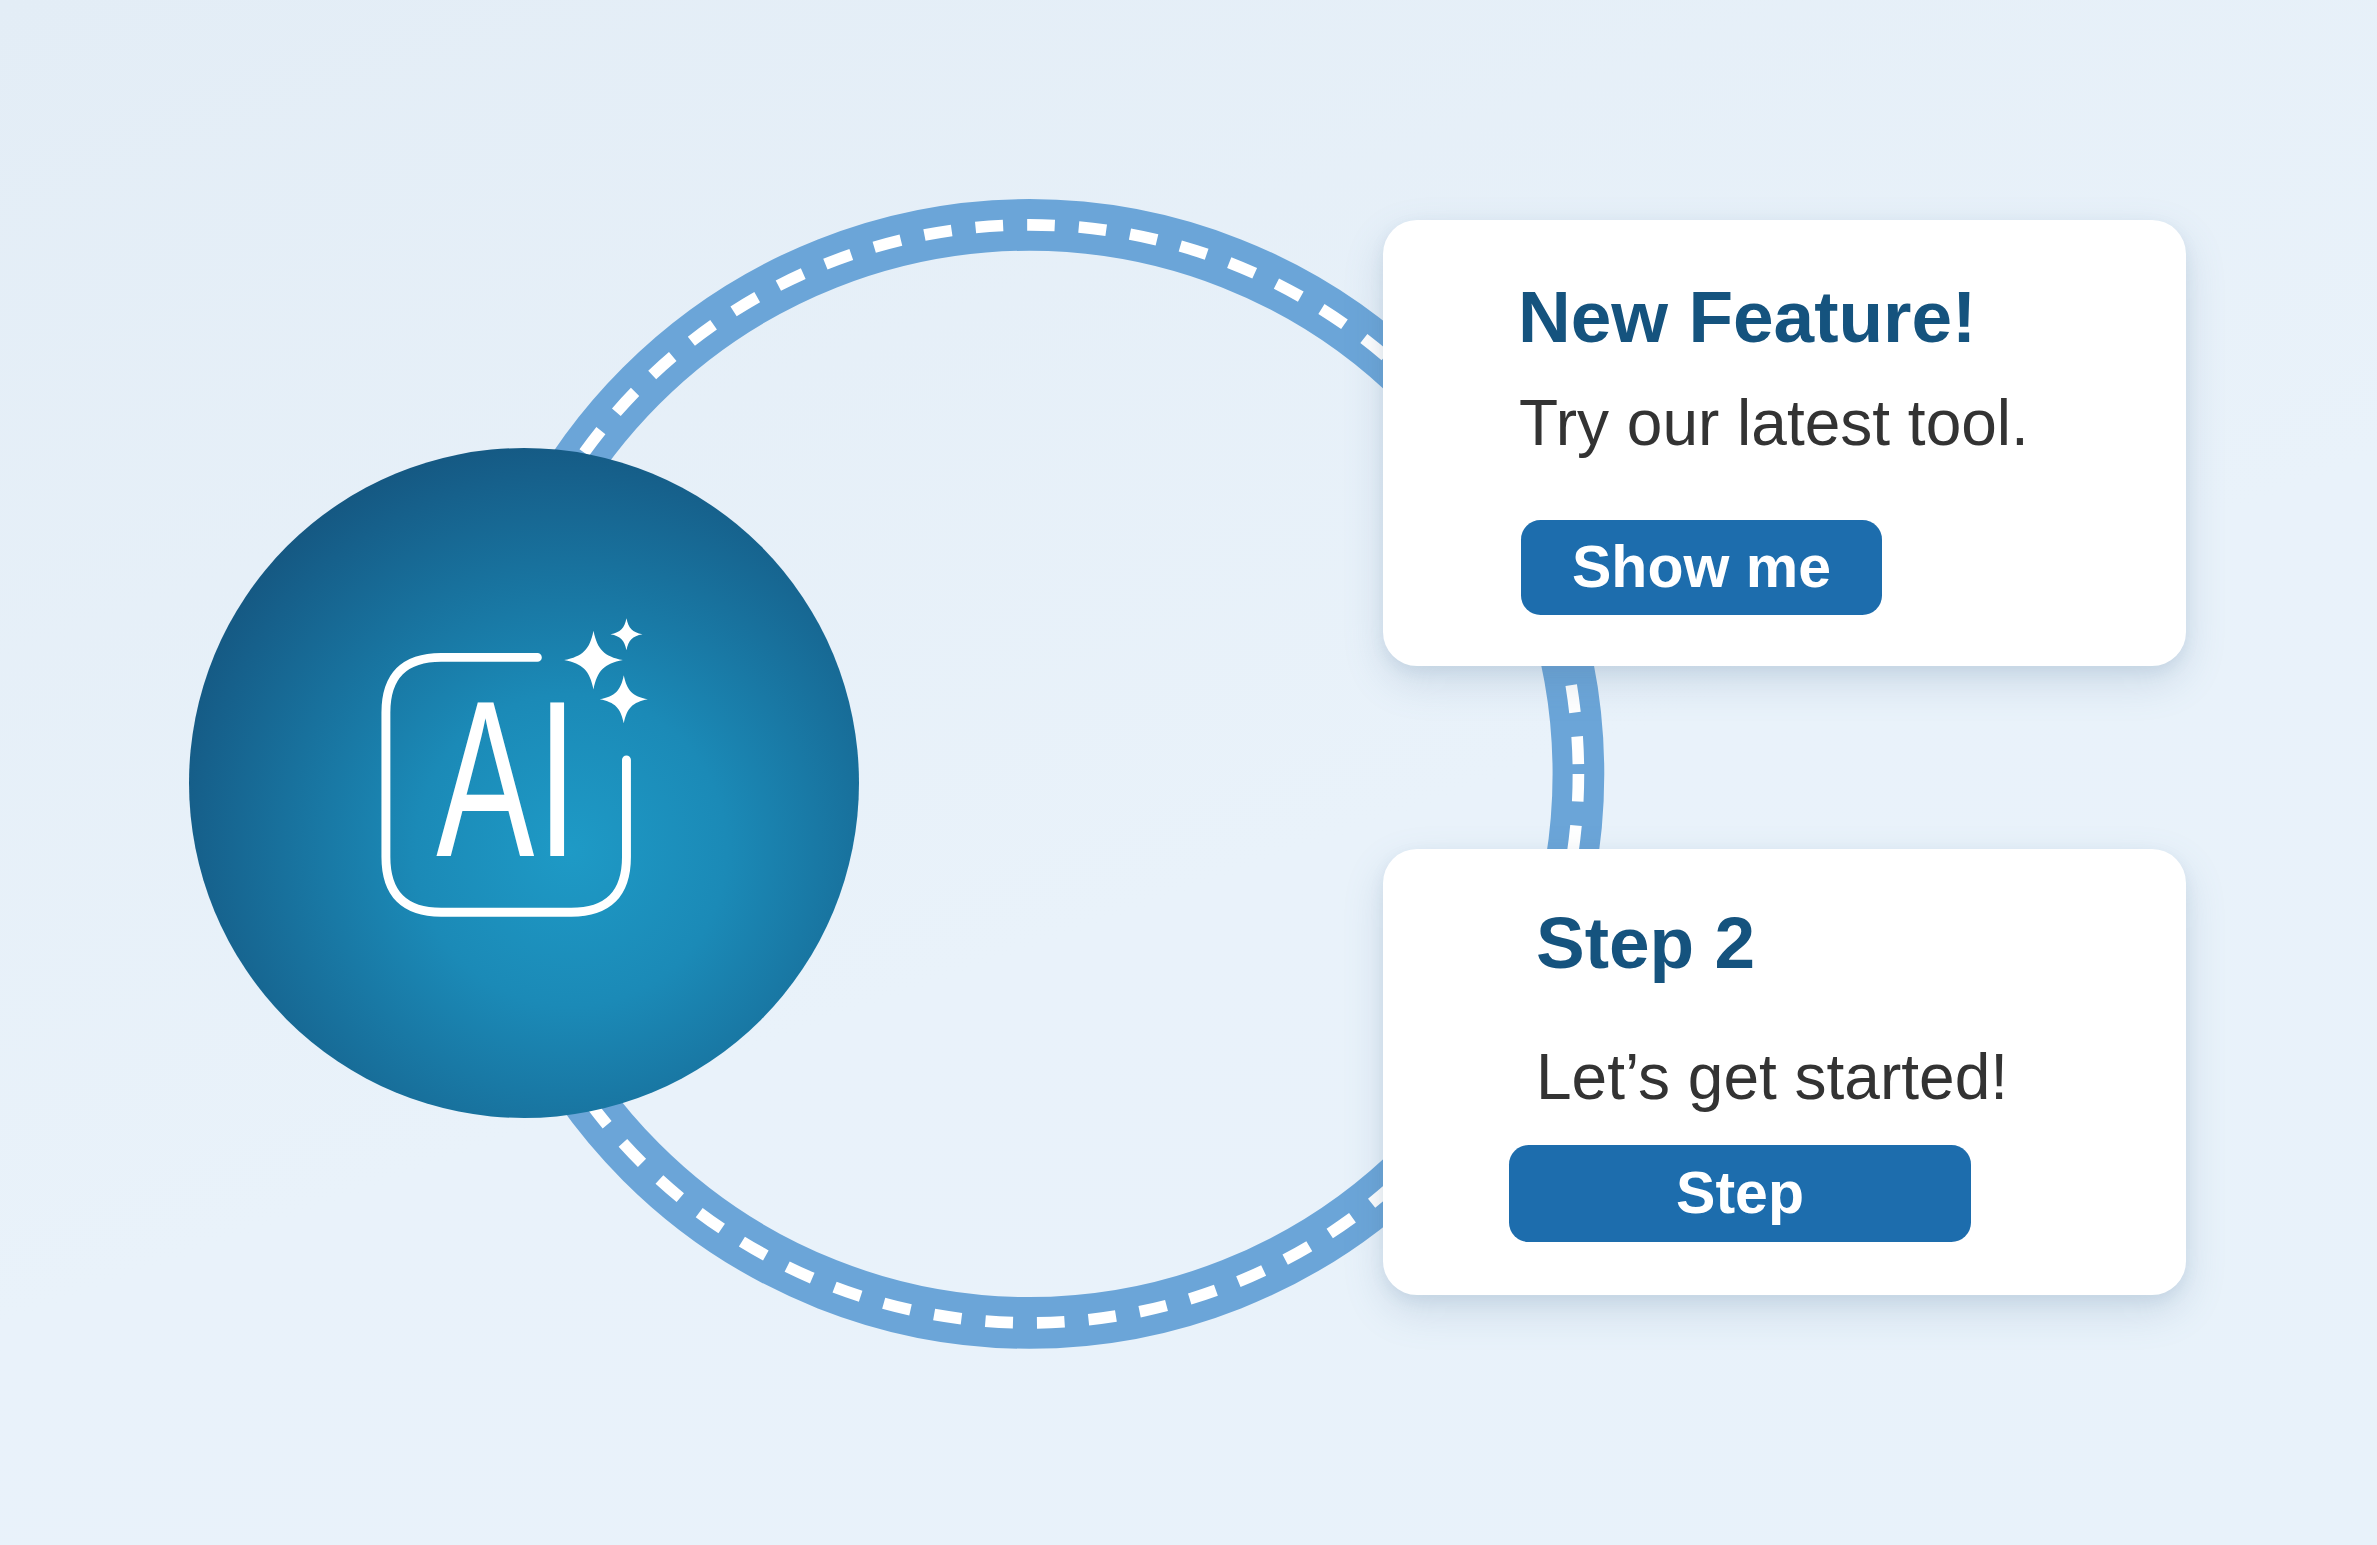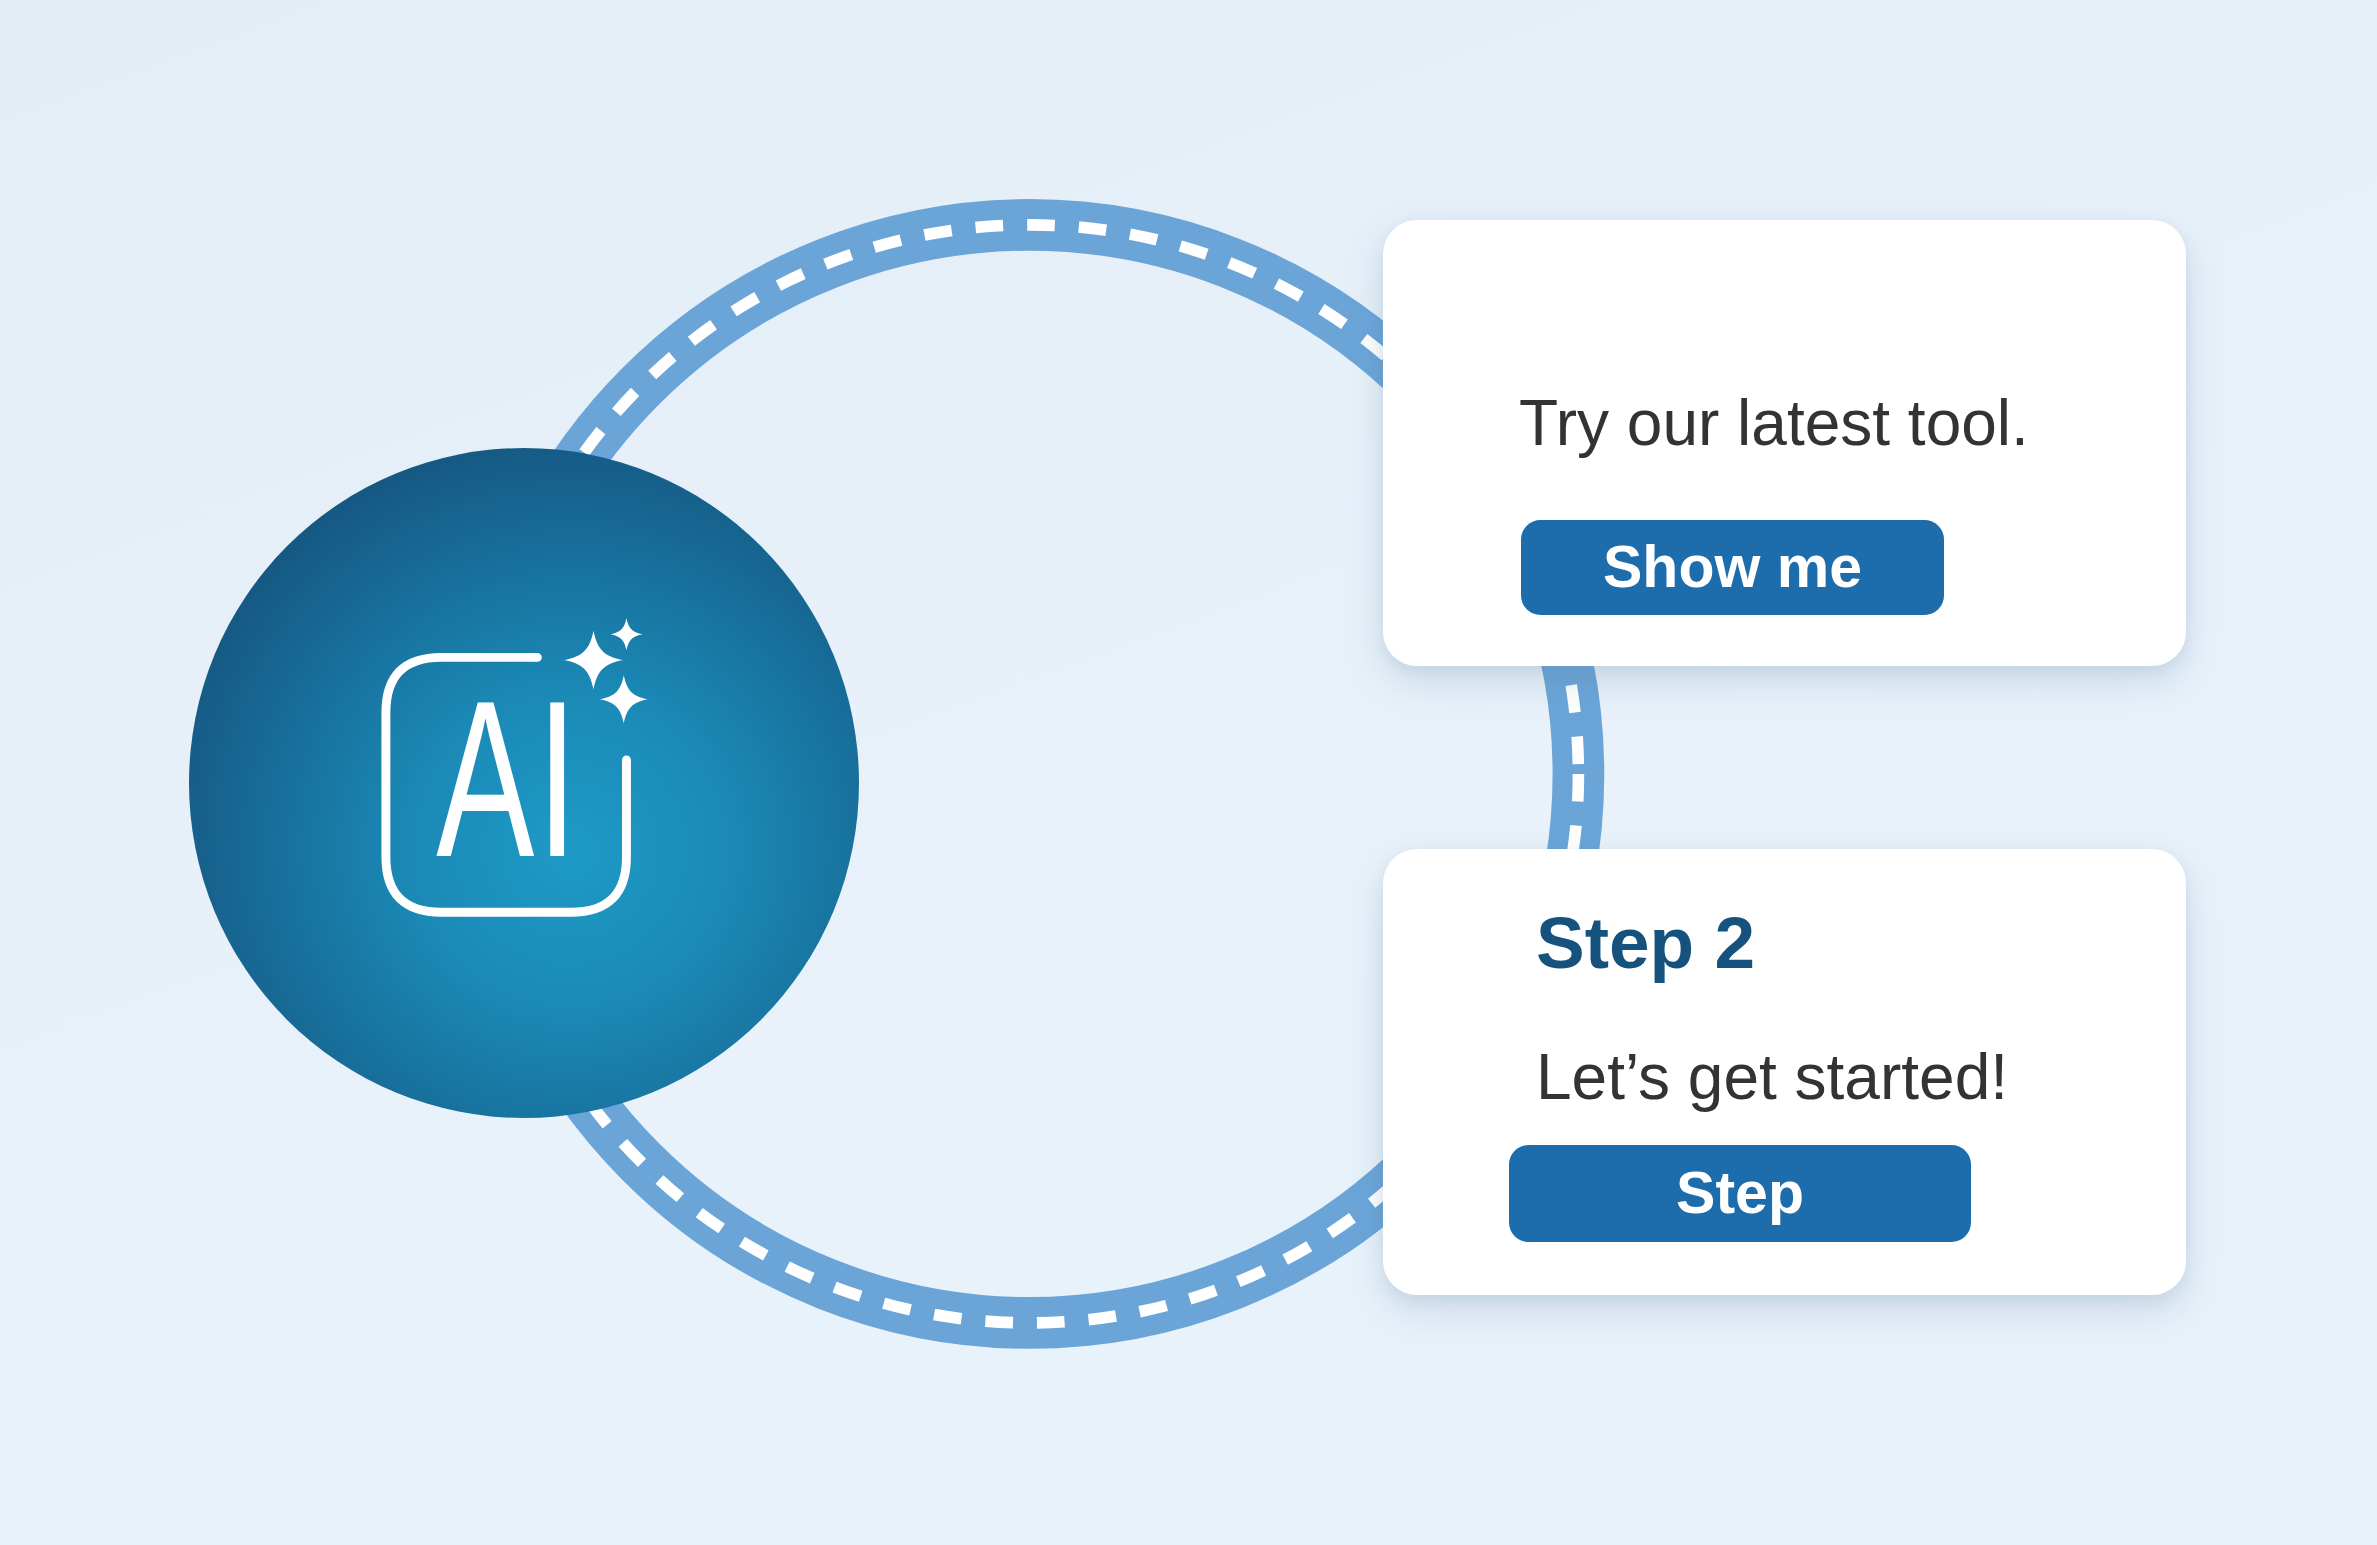--- a/index.html
+++ b/index.html
@@ -50,21 +50,21 @@
   .card-body  { position:absolute; font-size:64px; font-weight:400; line-height:1; color:var(--body_text); white-space:nowrap; }
   .card-btn {
     position:absolute; border:none; cursor:pointer;
     background:var(--button_bg); color:var(--button_text);
     border-radius:19.6px; font-family:"Liberation Sans", sans-serif;
     font-size:59px; font-weight:700; line-height:1;
     display:flex; align-items:center; justify-content:center;
   }
   .card-new-feature .card-title { left:135px; top:60px; }
   .card-new-feature .card-body  { left:136px; top:171px; }
-  .card-new-feature .card-btn   { left:138px; top:300px; width:423px; height:95px; }
+  .card-new-feature .card-btn   { left:138px; top:300px; width:361px; height:95px; }
 
   .card-step .card-title { left:153px; top:57px; }
   .card-step .card-body  { left:153px; top:172px;margin-top:24px; }
   .card-step .card-btn   { left:126px; top:296px; width:462px; height:97px; }
 </style>
 </head>
 <body>
 
 <div class="stage">
 
@@ -79,20 +79,21 @@
       <text class="ai-text" x="864" y="960" transform="scale(0.66,1)">AI</text>
       <g>
         <path class="sparkle" transform="translate(666,740) scale(33)" d="M0 -1 C0.13 -0.36 0.36 -0.13 1 0 C0.36 0.13 0.13 0.36 0 1 C-0.13 0.36 -0.36 0.13 -1 0 C-0.36 -0.13 -0.13 -0.36 0 -1 Z"></path>
         <path class="sparkle" transform="translate(703,711) scale(18)" d="M0 -1 C0.13 -0.36 0.36 -0.13 1 0 C0.36 0.13 0.13 0.36 0 1 C-0.13 0.36 -0.36 0.13 -1 0 C-0.36 -0.13 -0.13 -0.36 0 -1 Z"></path>
         <path class="sparkle" transform="translate(700,784) scale(27)" d="M0 -1 C0.13 -0.36 0.36 -0.13 1 0 C0.36 0.13 0.13 0.36 0 1 C-0.13 0.36 -0.36 0.13 -1 0 C-0.36 -0.13 -0.13 -0.36 0 -1 Z"></path>
       </g>
     </svg>
   </div>
 
   <div class="card card-new-feature">
+    <div class="card-title">New Feature!</div>
     <div class="card-body">Try our latest tool.</div>
     <button class="card-btn">Show me</button>
   </div>
 
   <div class="card card-step">
     <div class="card-title">Step 2</div>
     <div class="card-body">Let’s get started!</div>
     <button class="card-btn">Step</button>
   </div>
 

